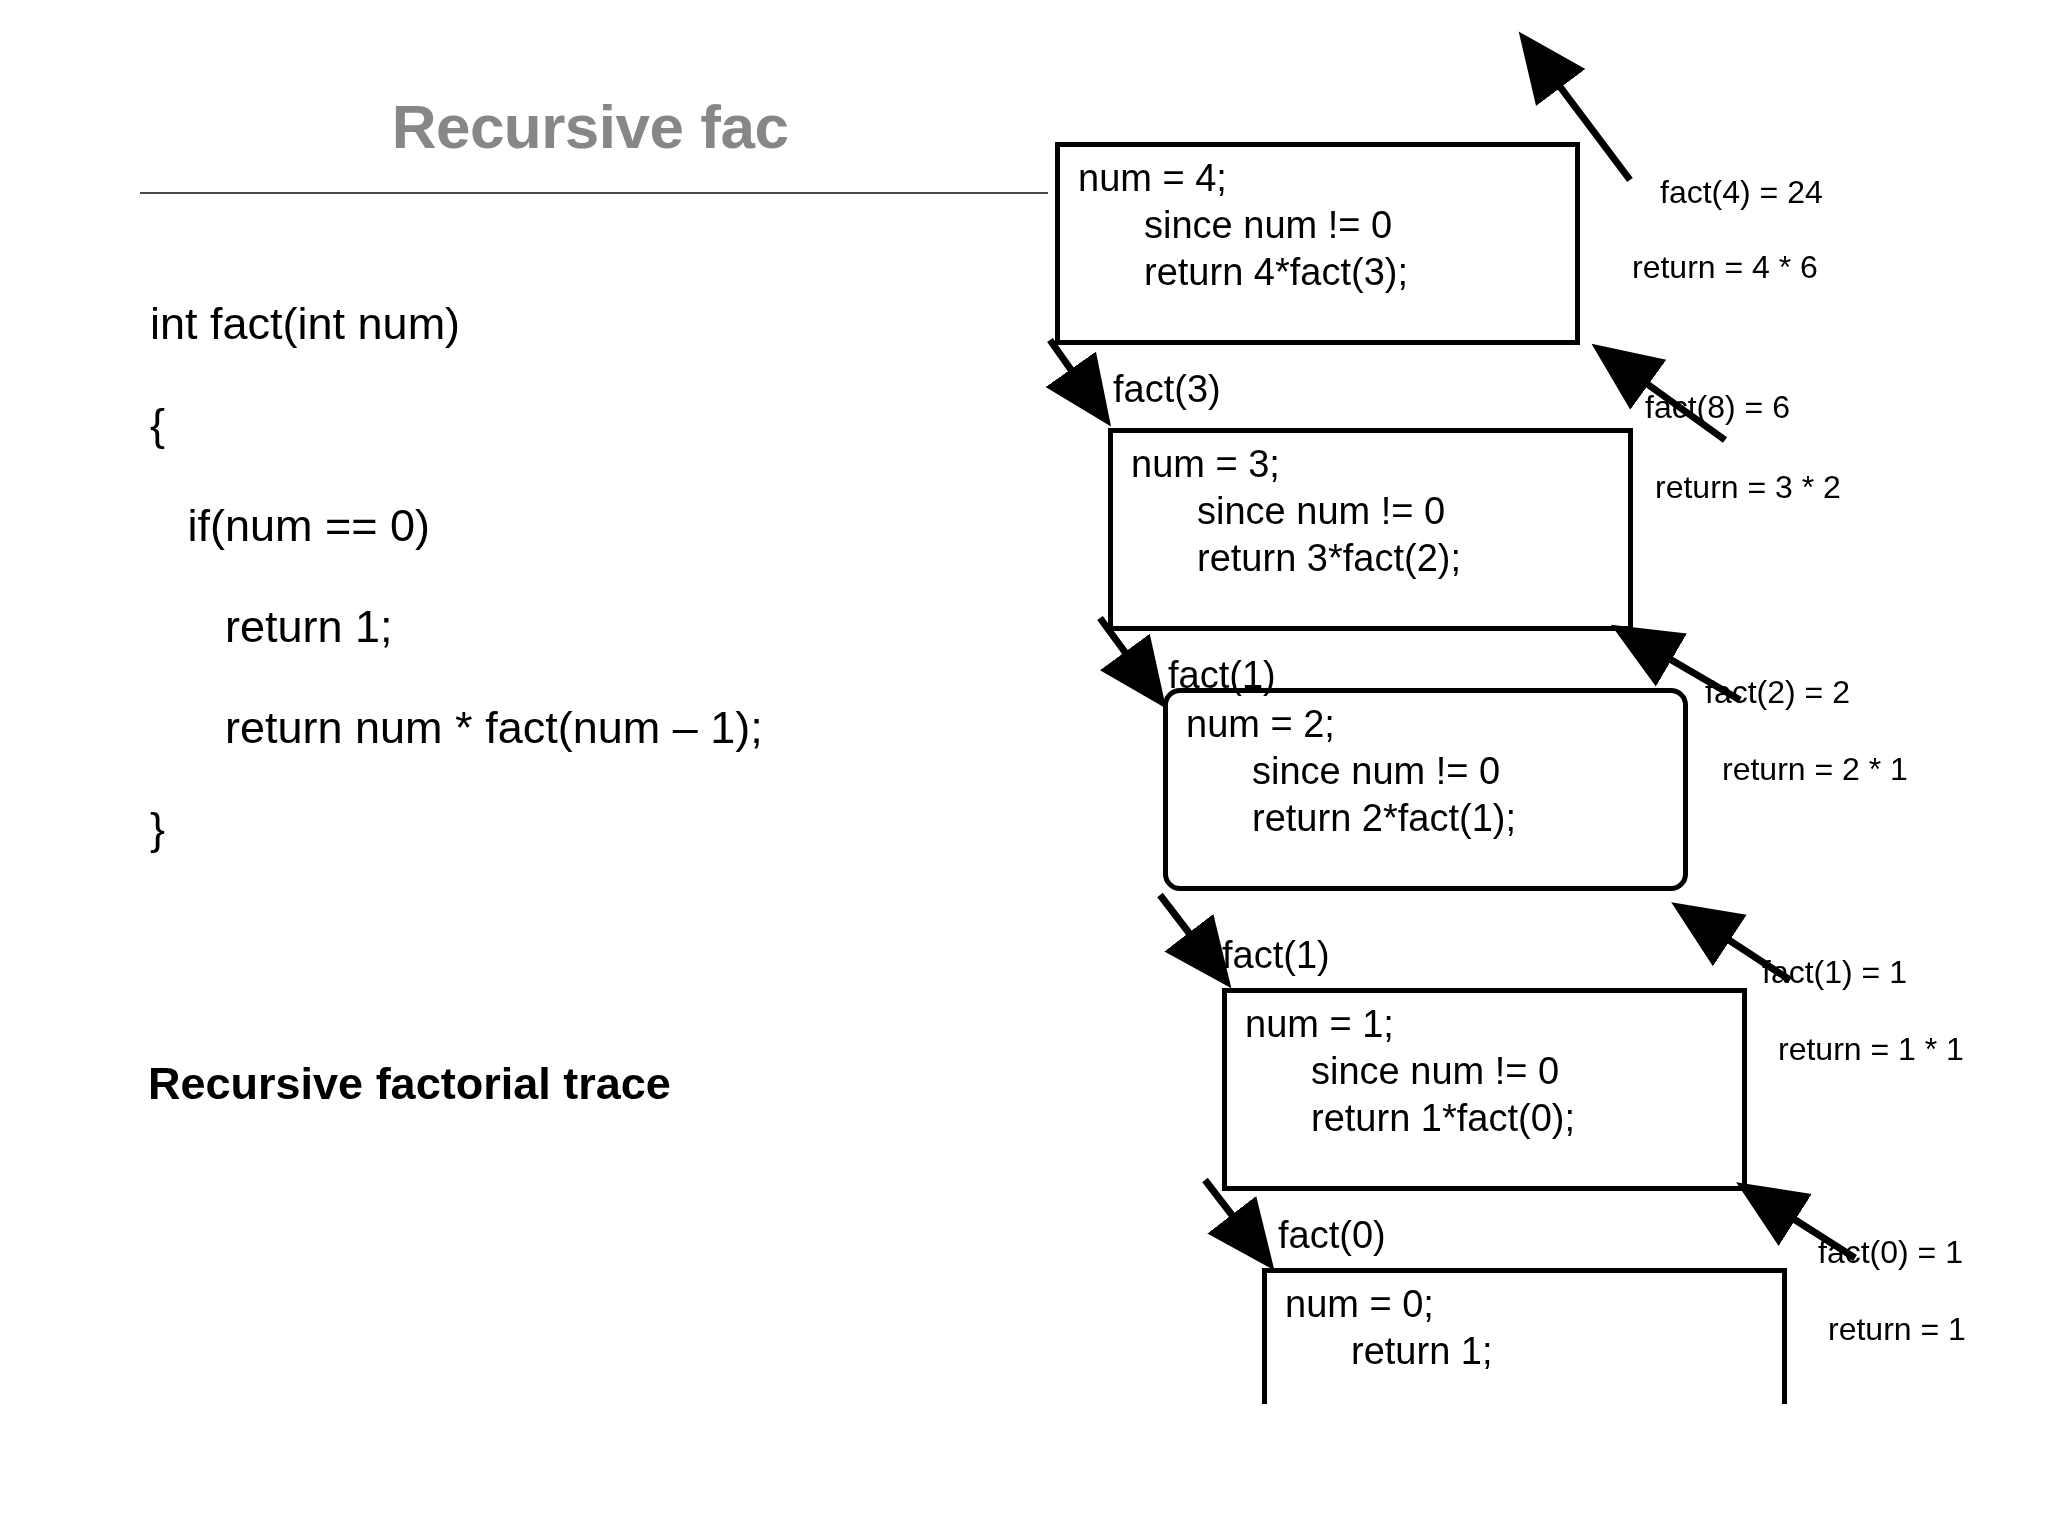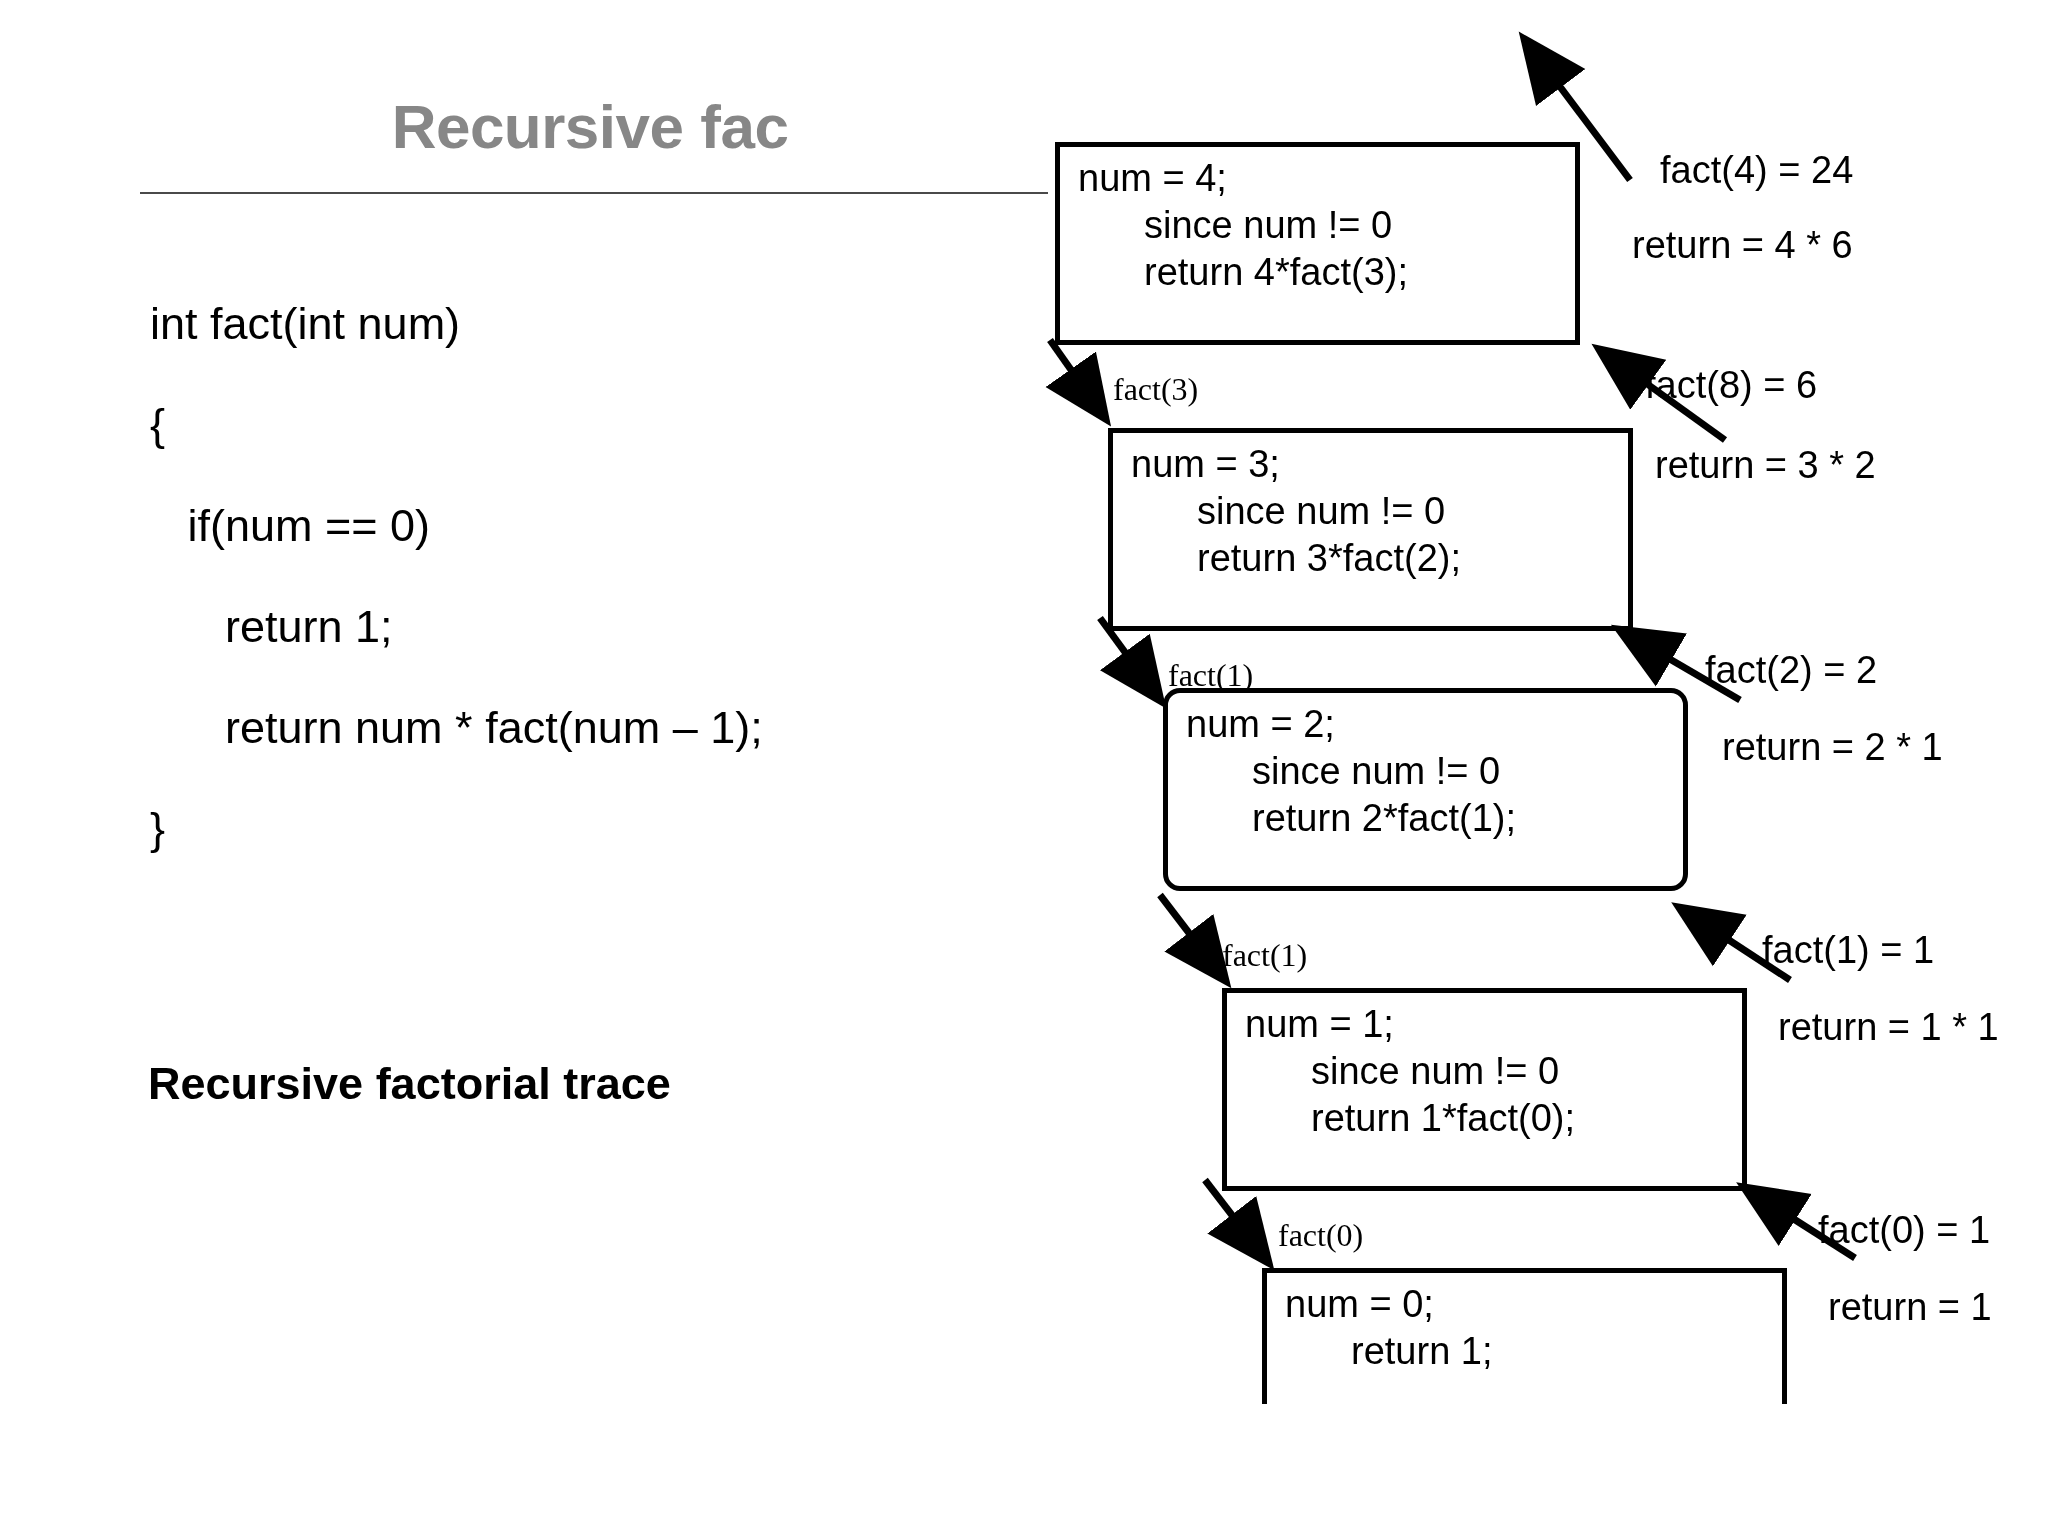--- a/index.html
+++ b/index.html
@@ -79,30 +79,30 @@
     white-space: pre;
     font-size: 38px;
     line-height: 47px;
     height: 47px;
   }
   .bx-line.indent { padding-left: 66px; }
 
   
   .edge-label {
     position: absolute;
-    font-size: 32px;
+    font-size: 38px;
     line-height: 46px;
     white-space: nowrap;
-    font-family: Liberation Serif, serif;
   }
   .ret-label {
     position: absolute;
-    font-size: 38px;
+    font-size: 32px;
     line-height: 50px;
     white-space: nowrap;
+    margin-top: 22px;
   }
 
   
   #arrows {
     position: absolute;
     left: 0;
     top: 0;
     width: 2048px;
     height: 1536px;
     pointer-events: none;

